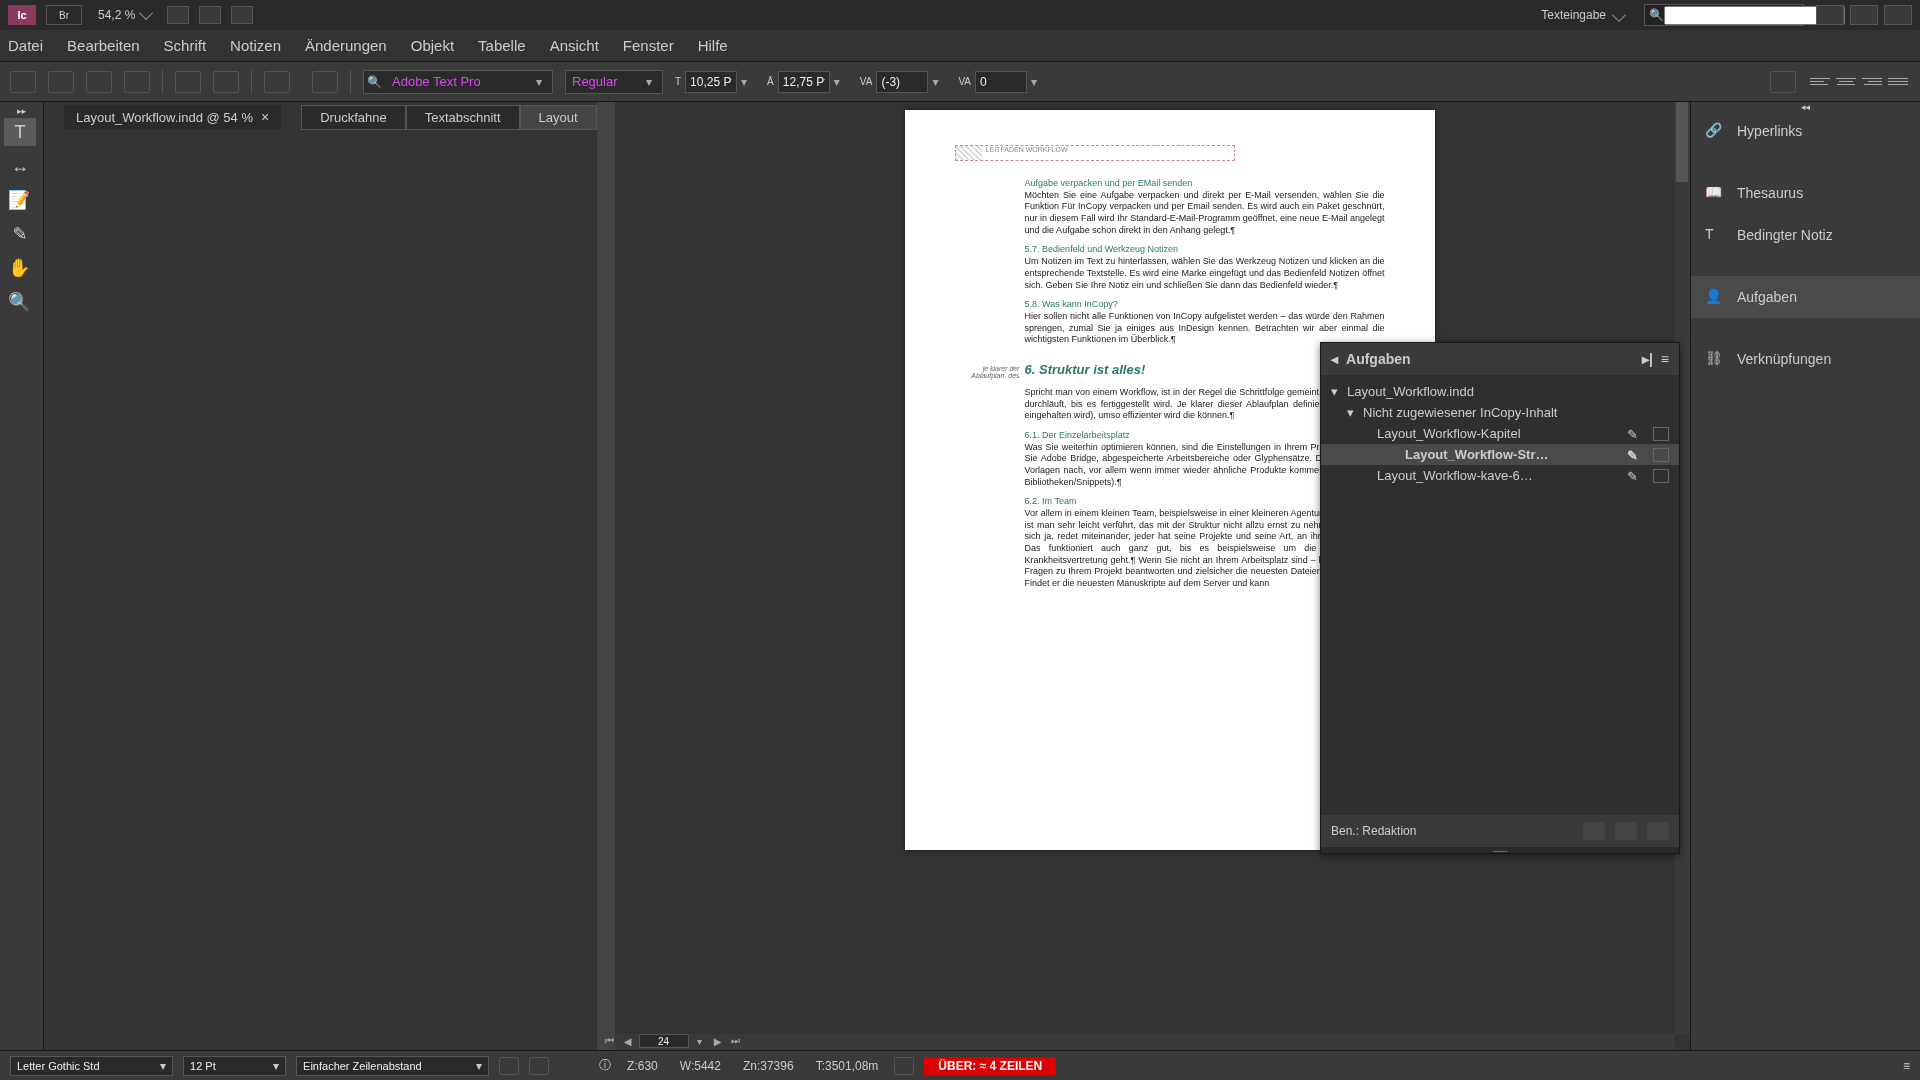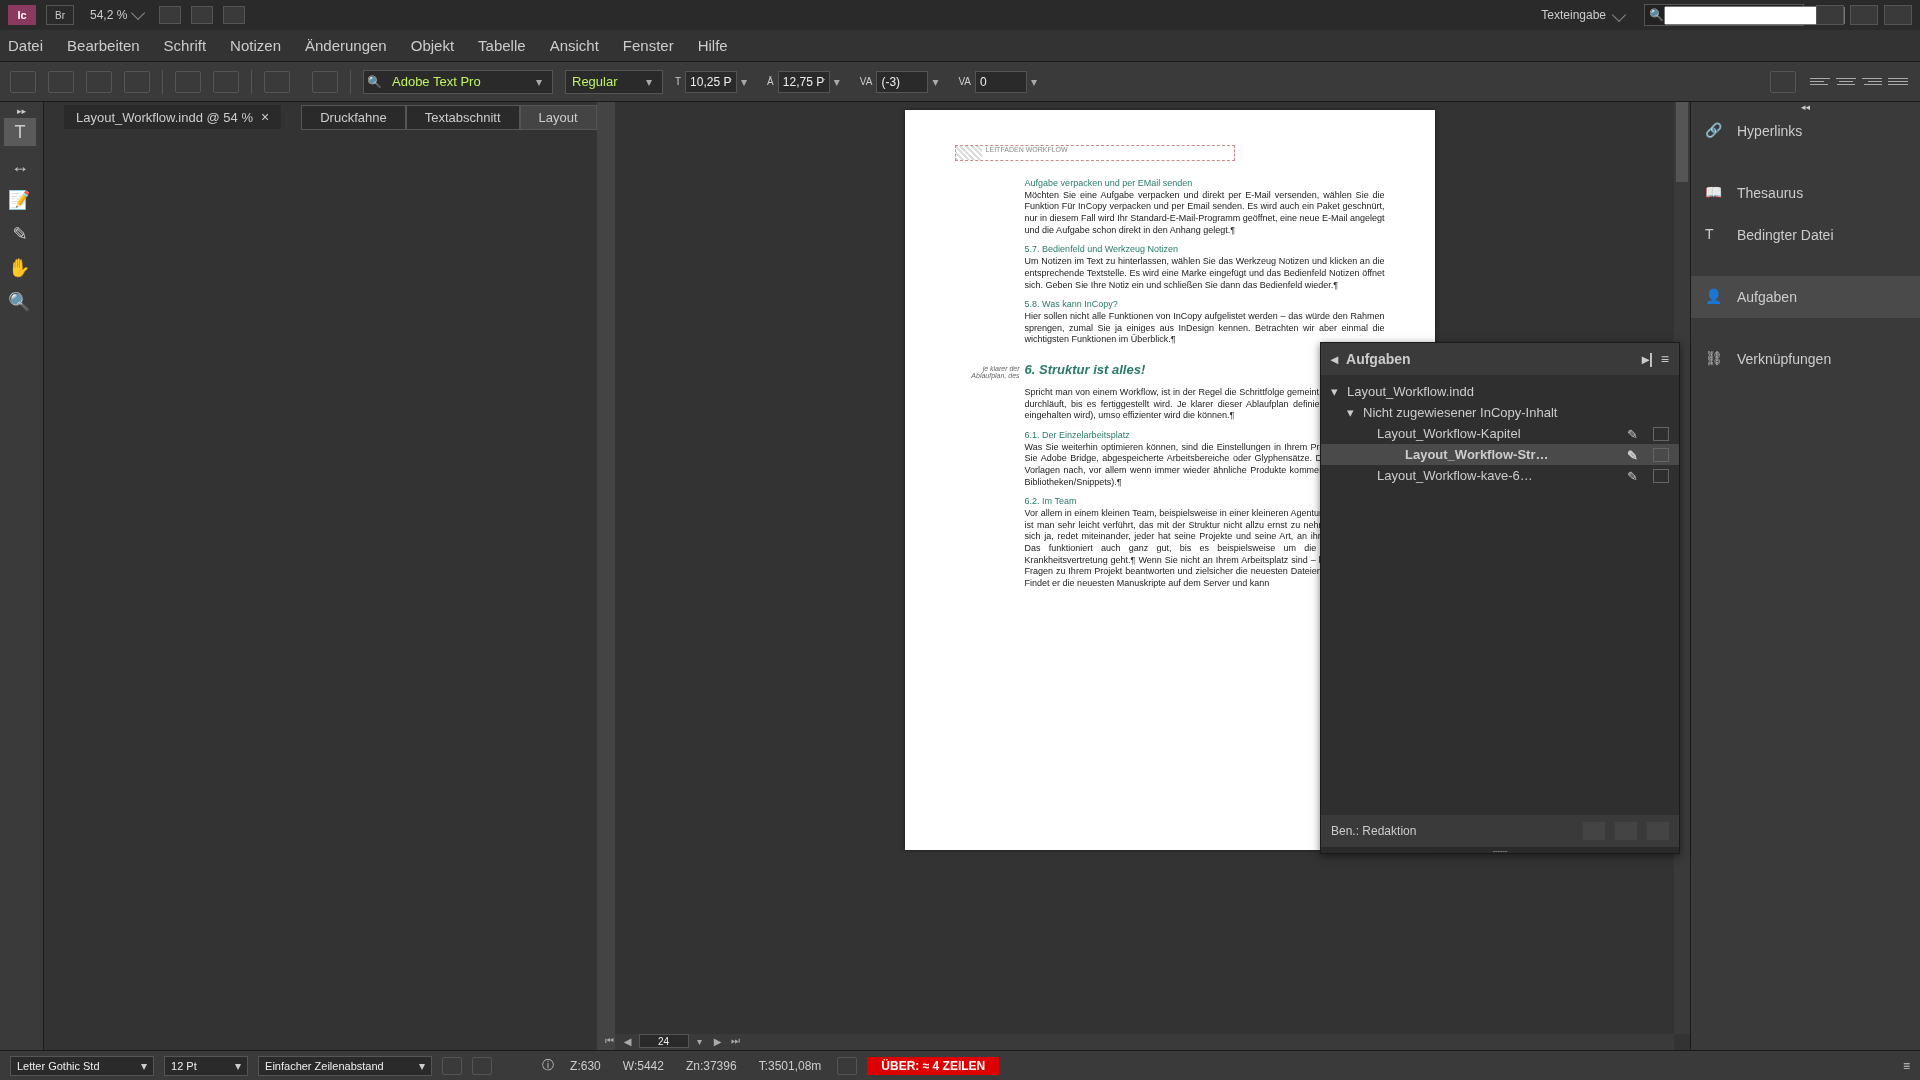--- a/index.html
+++ b/index.html
@@ -1,35 +1,35 @@
 <!DOCTYPE html>
 <html><head>
 <meta charset="utf-8">
 <style>
 *{margin:0;padding:0;box-sizing:border-box;font-family:"Segoe UI",Tahoma,sans-serif}
 body{background:#333;width:1920px;height:1080px;overflow:hidden;color:#ccc;font-size:12px;position:relative}
 .titlebar{height:30px;background:#2a2a2a;display:flex;align-items:center;padding:11px 8px;gap:10px}
 .app-icon{width:28px;height:20px;background:#8a3a5e;display:flex;align-items:center;justify-content:center;color:#fff;font-weight:bold;font-size:11px}
-.br-icon{width:28px;height:20px;border:1px solid #555;display:flex;align-items:center;justify-content:center;font-size:10px}
+.br-icon{width:36px;height:20px;border:1px solid #555;display:flex;align-items:center;justify-content:center;font-size:10px}
 .zoom-sel{display:flex;align-items:flex-start;gap:4px;padding:2px 6px}
 .chev{width:10px;height:10px;border-right:1px solid #888;border-bottom:1px solid #888;transform:rotate(45deg);margin-left:2px}
 .tb-icon{width:22px;height:18px;border:1px solid #555;background:#3a3a3a}
 .title-right{margin-left:auto;display:flex;align-items:center;gap:12px}
 .workspace-sel{padding:2px 8px;display:flex;align-items:center;gap:6px}
 .search-box{width:160px;height:22px;background:#222;border:1px solid #555;display:flex;align-items:center;padding:2px 4px}
 .win-btns{display:flex;gap:6px}
 .win-btn{width:28px;height:20px;background:#3a3a3a;border:1px solid #555}
 .menubar{height:32px;background:#333;display:flex;align-items:center;padding:0 8px;gap:24px;font-size:15px;border-bottom:1px solid #1a1a1a}
 .menu-item{cursor:pointer}
 .controlbar{height:40px;background:#3a3a3a;display:flex;align-items:center;padding:0 10px;gap:12px;border-bottom:1px solid #1a1a1a}
 .cb-icon{width:26px;height:22px;background:#3a3a3a;border:1px solid #555;border-radius:2px}
 .cb-sep{width:1px;height:24px;background:#555}
 .font-sel{display:flex;align-items:center;border:1px solid #555;background:#2a2a2a;height:24px}
 .font-sel .icon{width:22px;display:flex;justify-content:center}
-.font-sel input{background:transparent;border:0;color:#bef264;padding:0 6px;font-size:13px;outline:0}
+.font-sel input{background:transparent;border:0;color:#d946ef;padding:0 6px;font-size:13px;outline:0}
 .font-sel input.w150{width:150px}
 .font-sel input.w80{width:80px}
 .font-sel .dd{width:16px;color:#aaa;cursor:pointer}
 .num-field{display:flex;align-items:center;gap:4px}
 .num-field .lbl{font-size:10px}
 .num-field input{width:52px;height:22px;background:#2a2a2a;border:1px solid #555;color:#eee;padding:0 4px;font-size:12px}
 .num-field .dd{width:14px;color:#aaa}
 .align-btns{display:flex;gap:2px}
 .align-btn{width:24px;height:22px;background:#3a3a3a;display:flex;flex-direction:column;justify-content:center;gap:2px;padding:2px}
 .align-btn span{height:1px;background:#aaa}
@@ -75,21 +75,21 @@
 .ap-row{display:flex;align-items:center;padding:3px 10px;gap:6px;cursor:pointer}
 .ap-row.sel{background:#4a4a4a;font-weight:bold}
 .ap-row .tri{width:10px}
 .ap-row .ico{width:18px;height:14px}
 .ap-row .txt{flex:1}
 .ap-row .act{width:16px;height:14px;border:1px solid #666;margin-left:2px}
 .ap-footer{height:32px;display:flex;align-items:center;padding:0 10px;gap:10px;font-size:12px}
 .ap-footer .spacer{flex:1}
 .ap-footer .btn{width:22px;height:18px;background:#444}
 .statusbar{height:30px;background:#3a3a3a;display:flex;align-items:center;padding:0 10px;gap:10px;font-size:12px;border-top:1px solid #1a1a1a;position:absolute;bottom:0;left:0;right:0}
-.sb-sel{display:flex;align-items:center;border:1px solid #555;background:#2a2a2a;height:20px;padding:0 6px;gap:4px}
+.sb-sel{display:flex;align-items:center;border:1px solid #555;background:#2a2a2a;height:20px;padding:0 6px;gap:23px}
 .sb-sel input{background:transparent;border:0;color:#eee;font-size:11px;outline:0}
 .sb-sel input.w120{width:120px}
 .sb-sel input.w60{width:60px}
 .sb-sel input.w150{width:150px}
 .sb-stat{padding:0 6px}
 .overset-badge{background:#d00;color:#fff;padding:2px 14px;font-weight:bold;font-size:12px}
 </style>
 </head>
 <body>
 
@@ -287,21 +287,21 @@
         <span class="rpanel-icon">🔗</span>
         <span>Hyperlinks</span>
       </div>
     <div style="height:20px"></div>
     <div class="rpanel-item">
         <span class="rpanel-icon">📖</span>
         <span>Thesaurus</span>
       </div>
     <div class="rpanel-item">
         <span class="rpanel-icon">T</span>
-        <span>Bedingter Datei</span>
+        <span>Bedingter Notiz</span>
       </div>
     <div style="height:20px"></div>
     <div class="rpanel-item active">
         <span class="rpanel-icon">👤</span>
         <span>Aufgaben</span>
       </div>
     <div style="height:20px"></div>
     <div class="rpanel-item">
         <span class="rpanel-icon">⛓</span>
         <span>Verknüpfungen</span>

